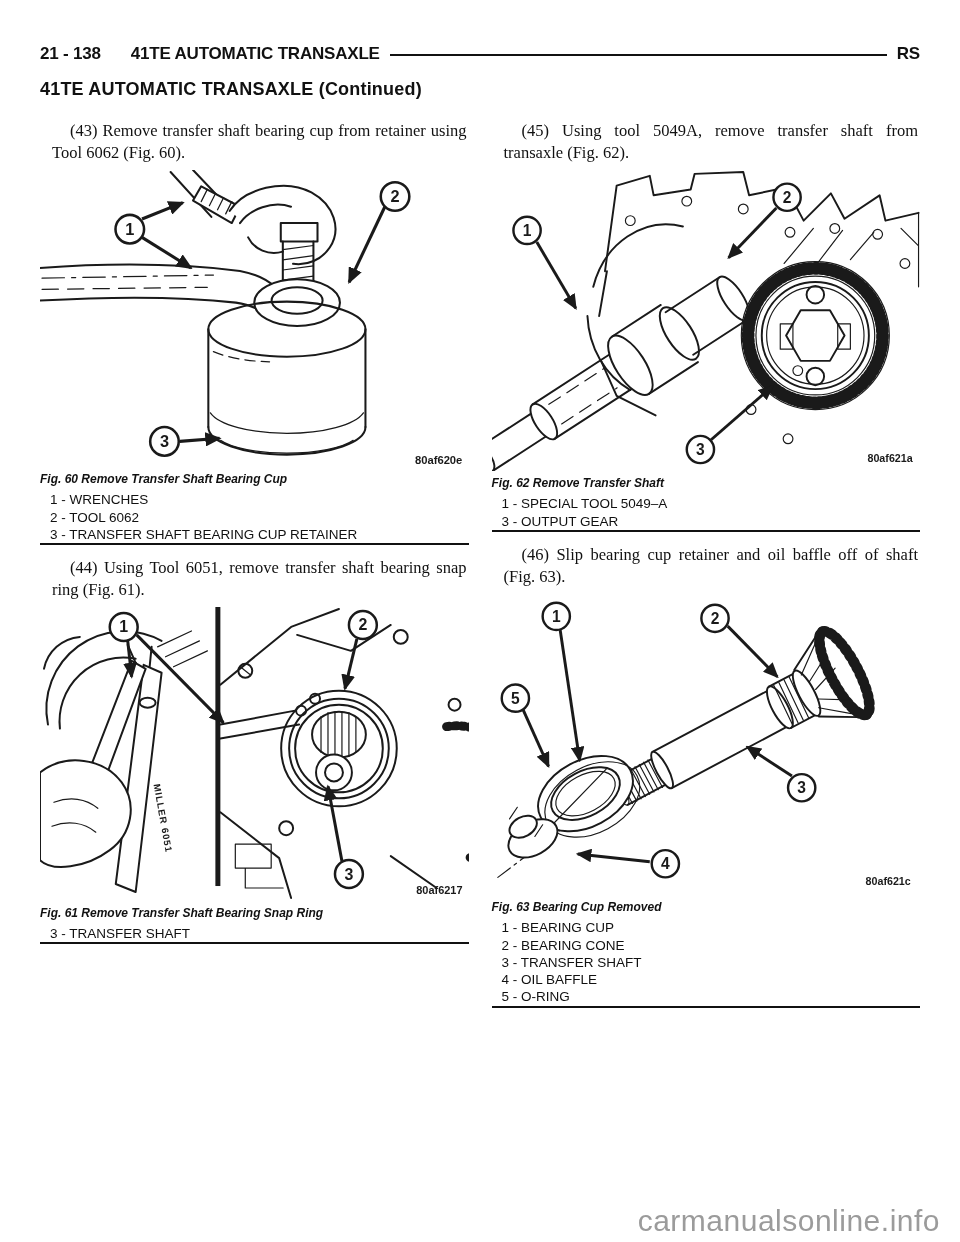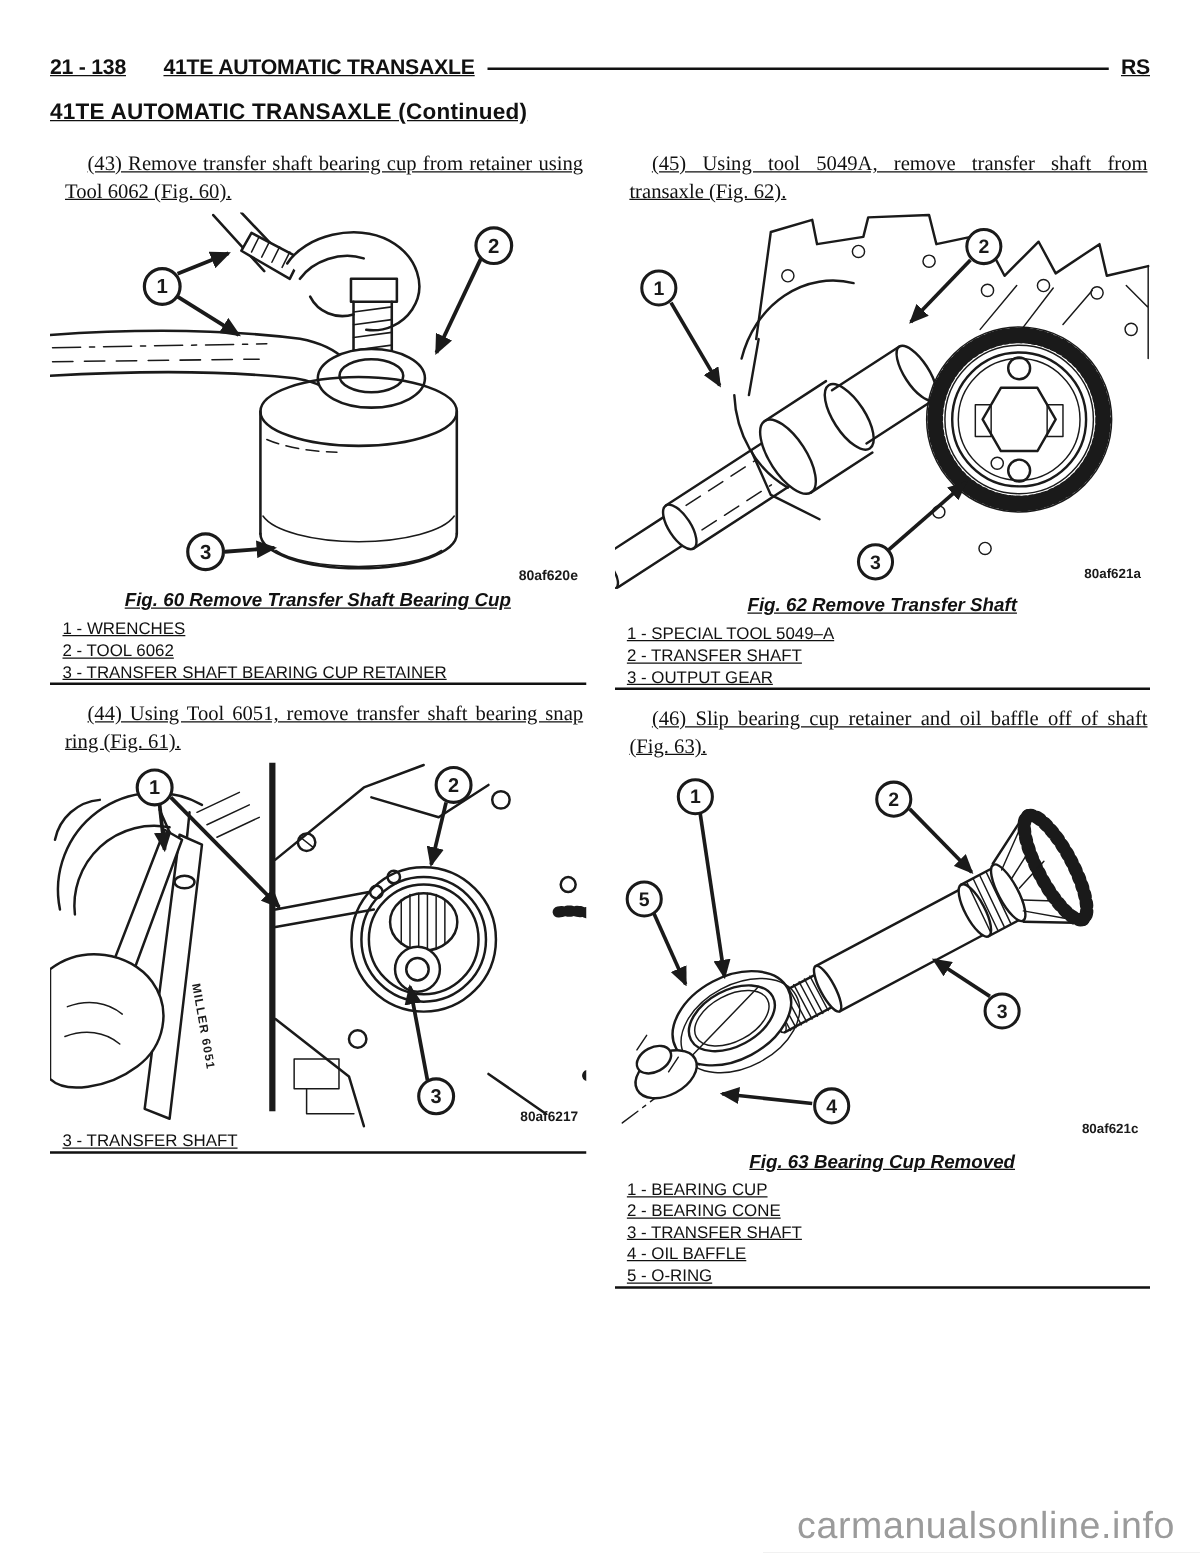--- a/index.html
+++ b/index.html
@@ -1,40 +1,39 @@
 <!DOCTYPE html>
 <html><head>
 <meta charset="utf-8">
 <style>
   html,body{margin:0;padding:0;background:#e8e8e8;}
   .page{
     position:relative;width:960px;height:1242px;margin:0 auto;
     background:#ffffff;overflow:hidden;color:#111;
     font-family:"Liberation Serif",serif;
-    text-decoration:underline;
   }
   .inner{padding:44px 40px 0 40px;}
   
   .hdr{display:flex;align-items:center;font-family:"Liberation Sans",sans-serif;
        font-weight:bold;font-size:17px;letter-spacing:-0.2px;}
   .hdr .pgnum{white-space:nowrap;}
   .hdr .sect{white-space:nowrap;margin-left:30px;}
   .hdr .rule{flex:1;height:2.5px;background:#111;margin:2px 10px 0 10px;}
   .hdr .rs{white-space:nowrap;}
   .contd{font-family:"Liberation Sans",sans-serif;font-weight:bold;font-size:18px;
          letter-spacing:0.2px;margin-top:15px;}
   
   .cols{display:flex;gap:23px;margin-top:10px;align-items:flex-start;}
   .col{flex:1;min-width:0;}
   p.step{font-size:16.5px;line-height:1.32;text-align:justify;text-indent:18px;
          margin:10px 0 6px 0;padding:0 2px 0 12px;}
   figure{margin:0;}
   figure svg{display:block;width:100%;height:auto;}
   .cap{font-family:"Liberation Sans",sans-serif;font-weight:bold;font-style:italic;
-       font-size:15px;text-align:center;margin:5px 0 5px 0;}
+       font-size:12px;text-align:left;margin:5px 0 5px 0;}
   ul.legend{list-style:none;margin:0 0 0 10px;padding:0 0 0 0;
             font-family:"Liberation Sans",sans-serif;font-size:13.5px;line-height:1.28;}
   .endrule{border:0;border-top:2px solid #111;margin:0 0 12px 0;}
   
   .ink{stroke:#1a1a1a;fill:none;stroke-width:2;stroke-linecap:round;stroke-linejoin:round;}
   .thin{stroke-width:1.2;}
   .co circle{fill:#fff;stroke:#1a1a1a;stroke-width:2.5;}
   .co line{stroke:#1a1a1a;stroke-width:3;}
   .co text{font-family:"Liberation Sans",sans-serif;font-size:16px;font-weight:bold;
            fill:#1a1a1a;text-anchor:middle;stroke:none;}
@@ -192,20 +191,21 @@
               <circle cx="324" cy="18" r="14"></circle>
                 <text x="324" y="23.5">2</text>
             </g>
             <g class="co">
               <line x1="303" y1="255" x2="289" y2="180" marker-end="url(#a61)"></line>
               <circle cx="310" cy="268" r="14"></circle>
                 <text x="310" y="273.5">3</text>
             </g>
             <text class="code" x="424" y="288">80af6217</text>
           </svg>
+          <figcaption class="cap">Fig. 61 Remove Transfer Shaft Bearing Snap Ring</figcaption>
         </figure>
         <ul class="legend">
           <li>3 - TRANSFER SHAFT</li>
         </ul>
         <hr class="endrule">
       </div>
 
       <div class="col">
 
         <p class="step">(45) Using tool 5049A, remove transfer shaft from transaxle (Fig. 62).</p>
@@ -275,21 +275,20 @@
               <line x1="225" y1="277" x2="288" y2="222" marker-end="url(#a62)"></line>
               <circle cx="214" cy="287" r="14"></circle>
                 <text x="214" y="292.5">3</text>
             </g>
             <text class="code" x="432" y="300">80af621a</text>
           </svg>
           <figcaption class="cap">Fig. 62 Remove Transfer Shaft</figcaption>
         </figure>
         <ul class="legend">
           <li>1 - SPECIAL TOOL 5049–A</li>
-          <li>2 - TRANSFER SHAFT</li>
           <li>3 - OUTPUT GEAR</li>
         </ul>
         <hr class="endrule">
 
         <p class="step">(46) Slip bearing cup retainer and oil baffle off of shaft (Fig. 63).</p>
 
         <figure>
           <svg viewBox="0 0 440 310">
             <defs>
               <marker id="a63" markerUnits="userSpaceOnUse" markerWidth="16" markerHeight="14" refX="14" refY="7" orient="auto">

